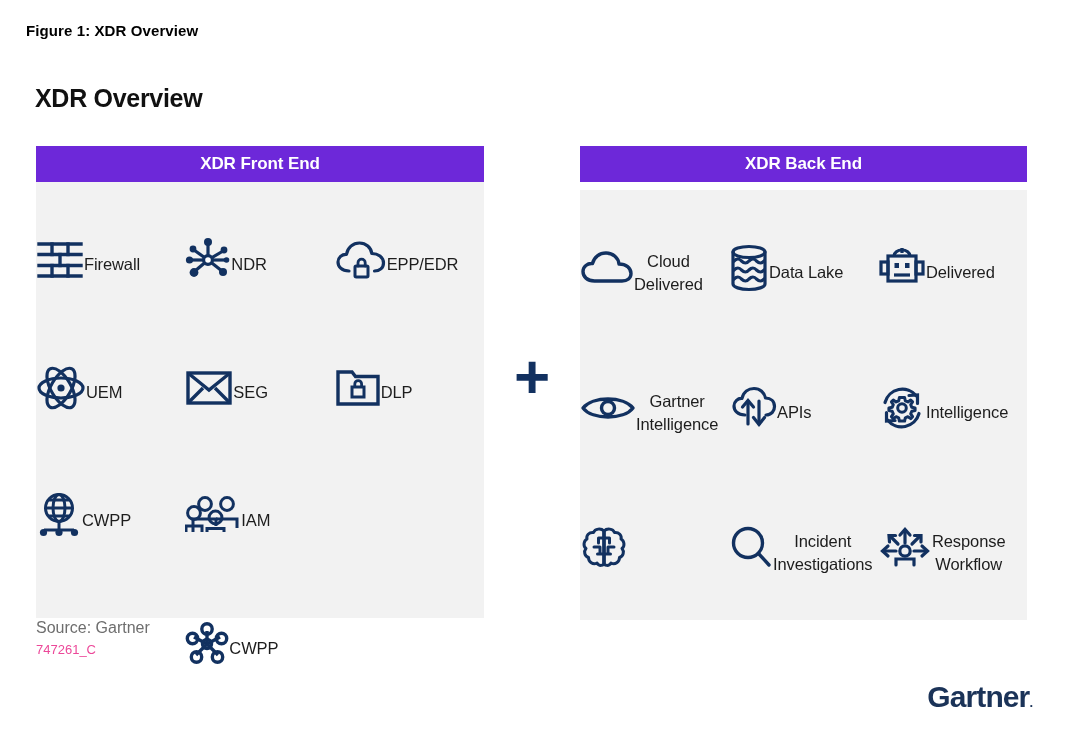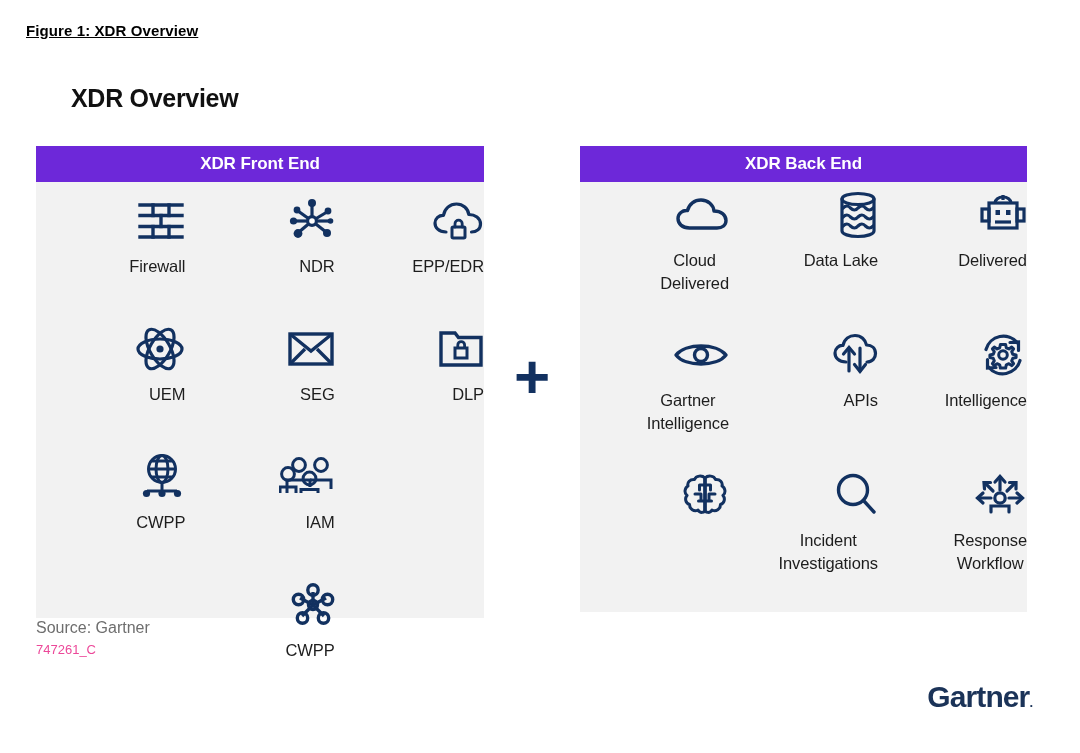--- a/index.html
+++ b/index.html
@@ -20,33 +20,31 @@
 
   
   .figure-caption {
     position: absolute;
     left: 26px;
     top: 22px;
     font-size: 15px;
     font-weight: bold;
     color: #000000;
     letter-spacing: 0.1px;
-    text-decoration: underline;
   }
 
   
   .main-title {
     position: absolute;
     left: 35px;
     top: 84px;
     font-size: 25px;
     font-weight: bold;
     color: #111111;
     letter-spacing: -0.3px;
-    margin-left: 36px;
   }
 
   
   .panel {
     position: absolute;
     top: 146px;
   }
   .panel-front { left: 36px;  width: 448px; }
   .panel-back  { left: 580px; width: 447px; }
 
@@ -61,29 +59,29 @@
     align-items: center;
     justify-content: center;
   }
   .panel-body {
     background: #f2f2f2;
     display: flex;
     flex-wrap: wrap;
     align-content: flex-start;
   }
   .panel-front .panel-body { height: 422px; padding-top: 14px; }
-  .panel-back  .panel-body { height: 422px; padding-top: 8px; }
+  .panel-back  .panel-body { height: 422px; padding-top: 8px; margin-top: 8px; }
 
   
   .cell {
     width: 33.333%;
     box-sizing: border-box;
     display: flex;
-    flex-direction: column;
-    align-items: flex-end;
+    flex-direction: row;
+    align-items: center;
     text-align: center;
   }
   .panel-front .cell { height: 128px; }
   .panel-back  .cell { height: 140px; }
 
   .cell-icon {
     height: 50px;
     display: flex;
     align-items: center;
     justify-content: center;

